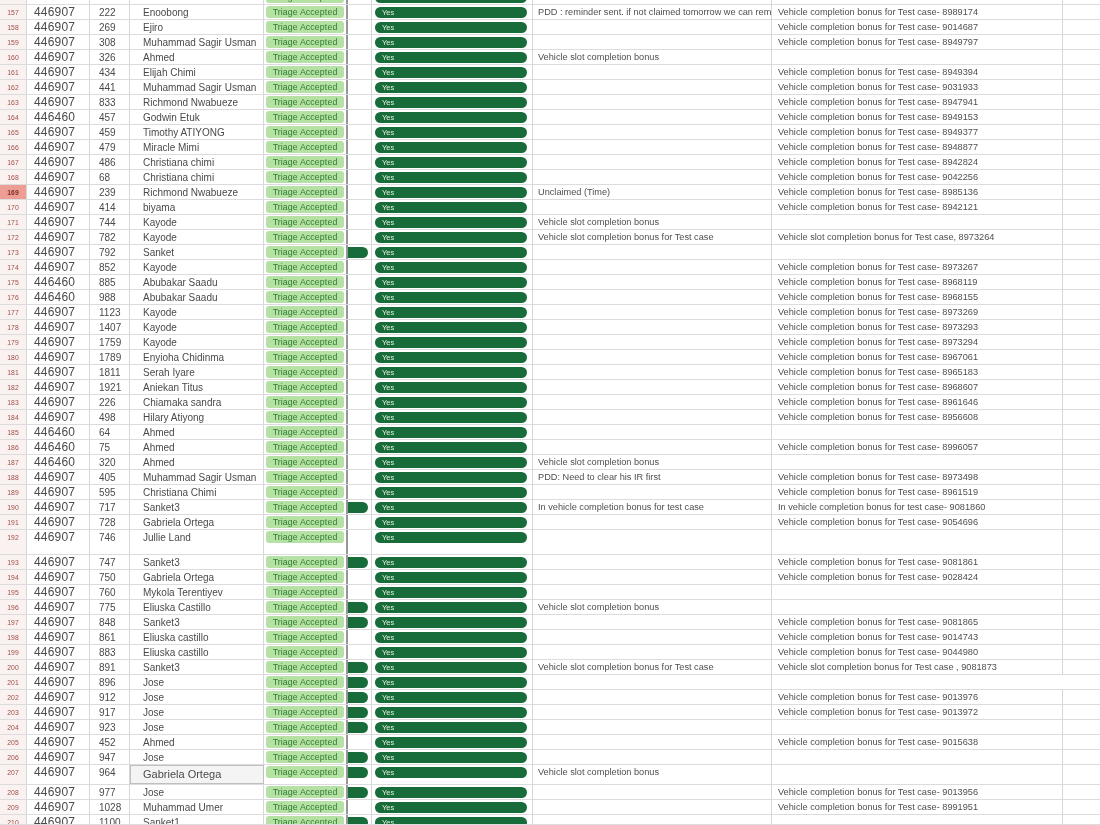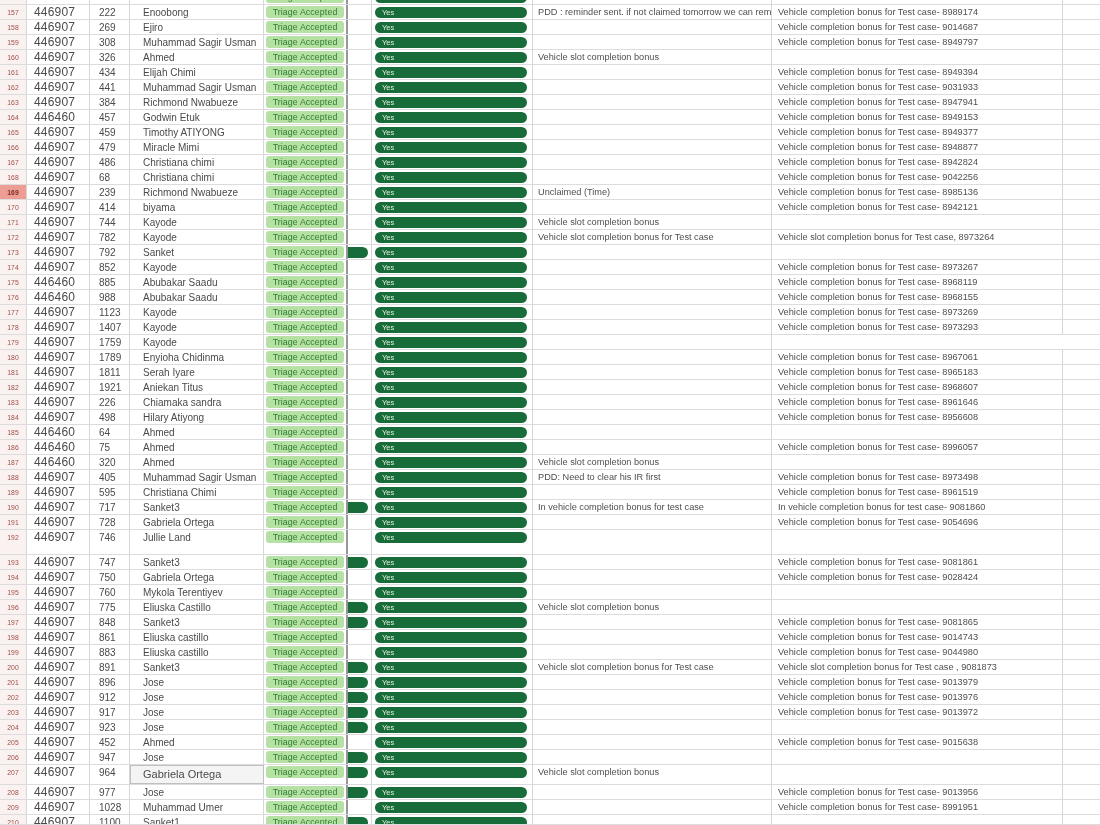--- a/index.html
+++ b/index.html
@@ -141,21 +141,21 @@
       <div class="cell cyes">
         <div class="pill">Yes</div>
       </div>
       <div class="cell cnote"></div>
       <div class="cell cbonus">Vehicle completion bonus for Test case- 9031933</div>
       <div class="cell cend"></div>
     </div>
     <div class="row" style="height: 15px;">
       <div class="cell rh">163</div>
       <div class="cell ca">446907</div>
-      <div class="cell cb">384</div>
+      <div class="cell cb">833</div>
       <div class="cell cname">Richmond Nwabueze</div>
       <div class="cell cstat">
         <div class="chip">Triage Accepted</div>
       </div>
       <div class="cell cflag"></div>
       <div class="cell cyes">
         <div class="pill">Yes</div>
       </div>
       <div class="cell cnote"></div>
       <div class="cell cbonus">Vehicle completion bonus for Test case- 8947941</div>
@@ -409,20 +409,21 @@
       <div class="cell cb">1759</div>
       <div class="cell cname">Kayode</div>
       <div class="cell cstat">
         <div class="chip">Triage Accepted</div>
       </div>
       <div class="cell cflag"></div>
       <div class="cell cyes">
         <div class="pill">Yes</div>
       </div>
       <div class="cell cnote"></div>
+      <div class="cell cbonus">Vehicle completion bonus for Test case- 8973294</div>
       <div class="cell cend"></div>
     </div>
     <div class="row" style="height: 15px;">
       <div class="cell rh">180</div>
       <div class="cell ca">446907</div>
       <div class="cell cb">1789</div>
       <div class="cell cname">Enyioha Chidinma</div>
       <div class="cell cstat">
         <div class="chip">Triage Accepted</div>
       </div>
@@ -772,21 +773,20 @@
       <div class="cell cstat">
         <div class="chip">Triage Accepted</div>
       </div>
       <div class="cell cflag">
         <div class="stub"></div>
       </div>
       <div class="cell cyes">
         <div class="pill">Yes</div>
       </div>
       <div class="cell cnote"></div>
-      <div class="cell cbonus">Vehicle completion bonus for Test case- 9013979</div>
       <div class="cell cend"></div>
     </div>
     <div class="row" style="height: 15px;">
       <div class="cell rh">202</div>
       <div class="cell ca">446907</div>
       <div class="cell cb">912</div>
       <div class="cell cname">Jose</div>
       <div class="cell cstat">
         <div class="chip">Triage Accepted</div>
       </div>

